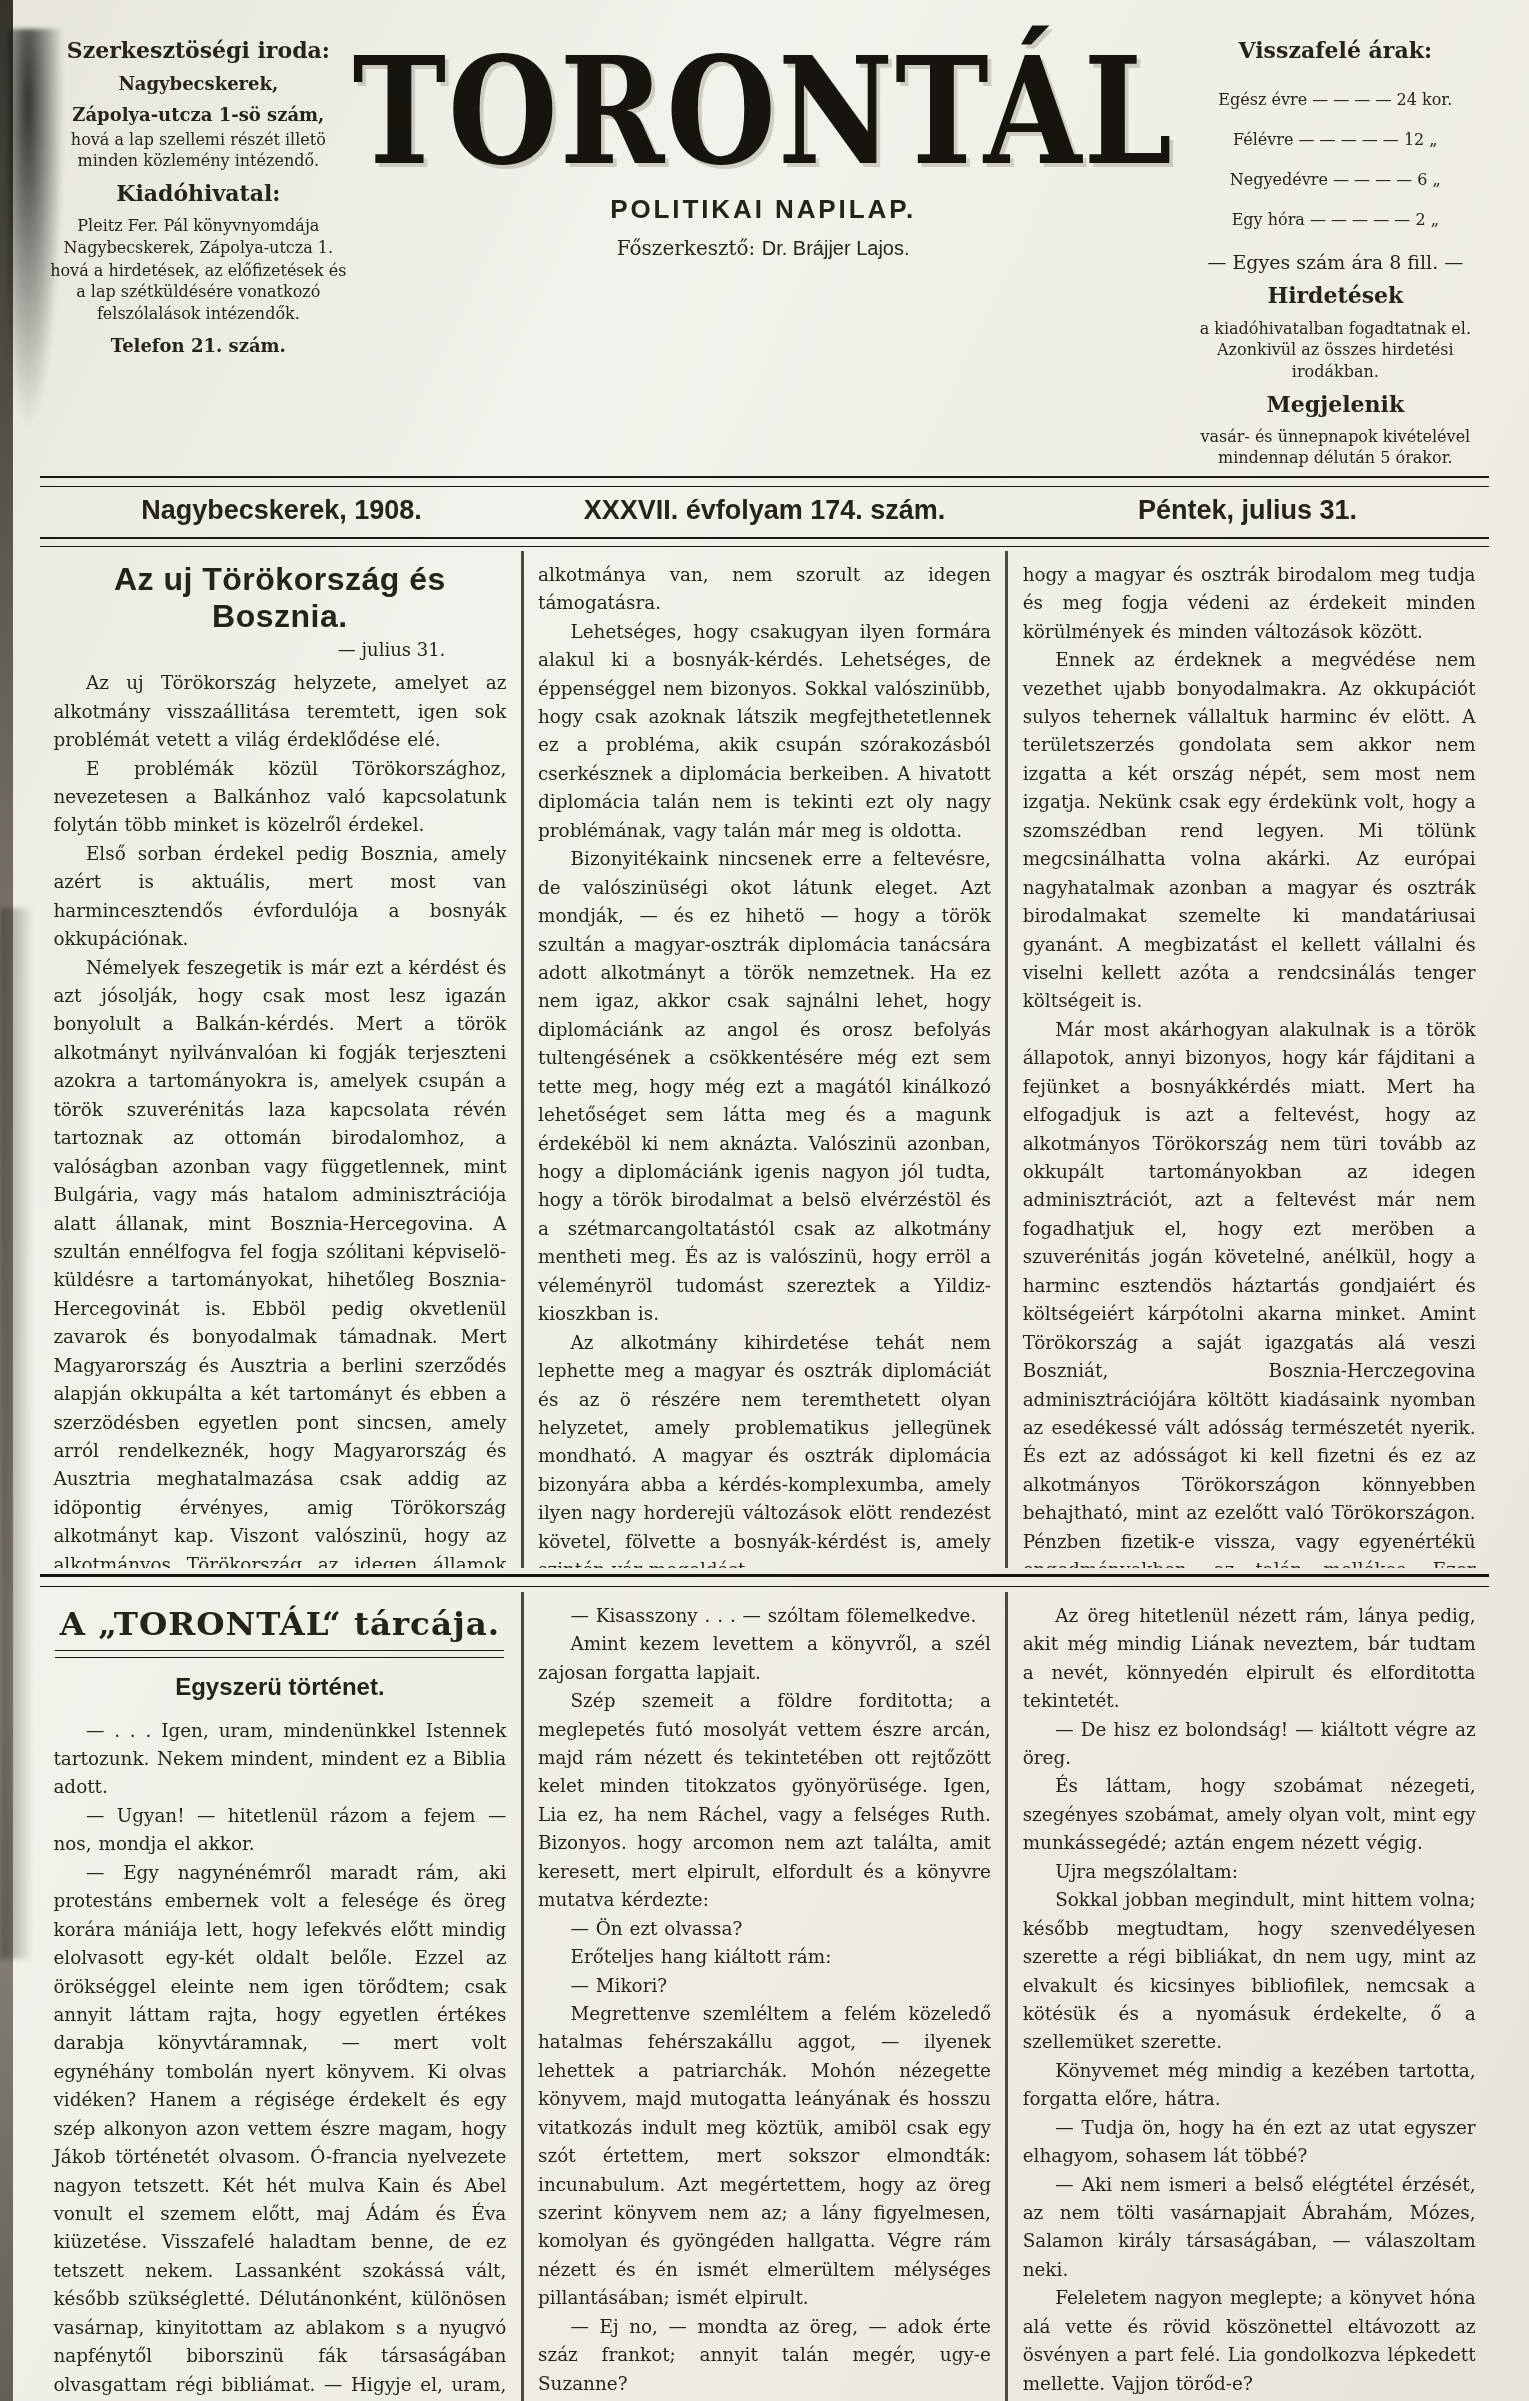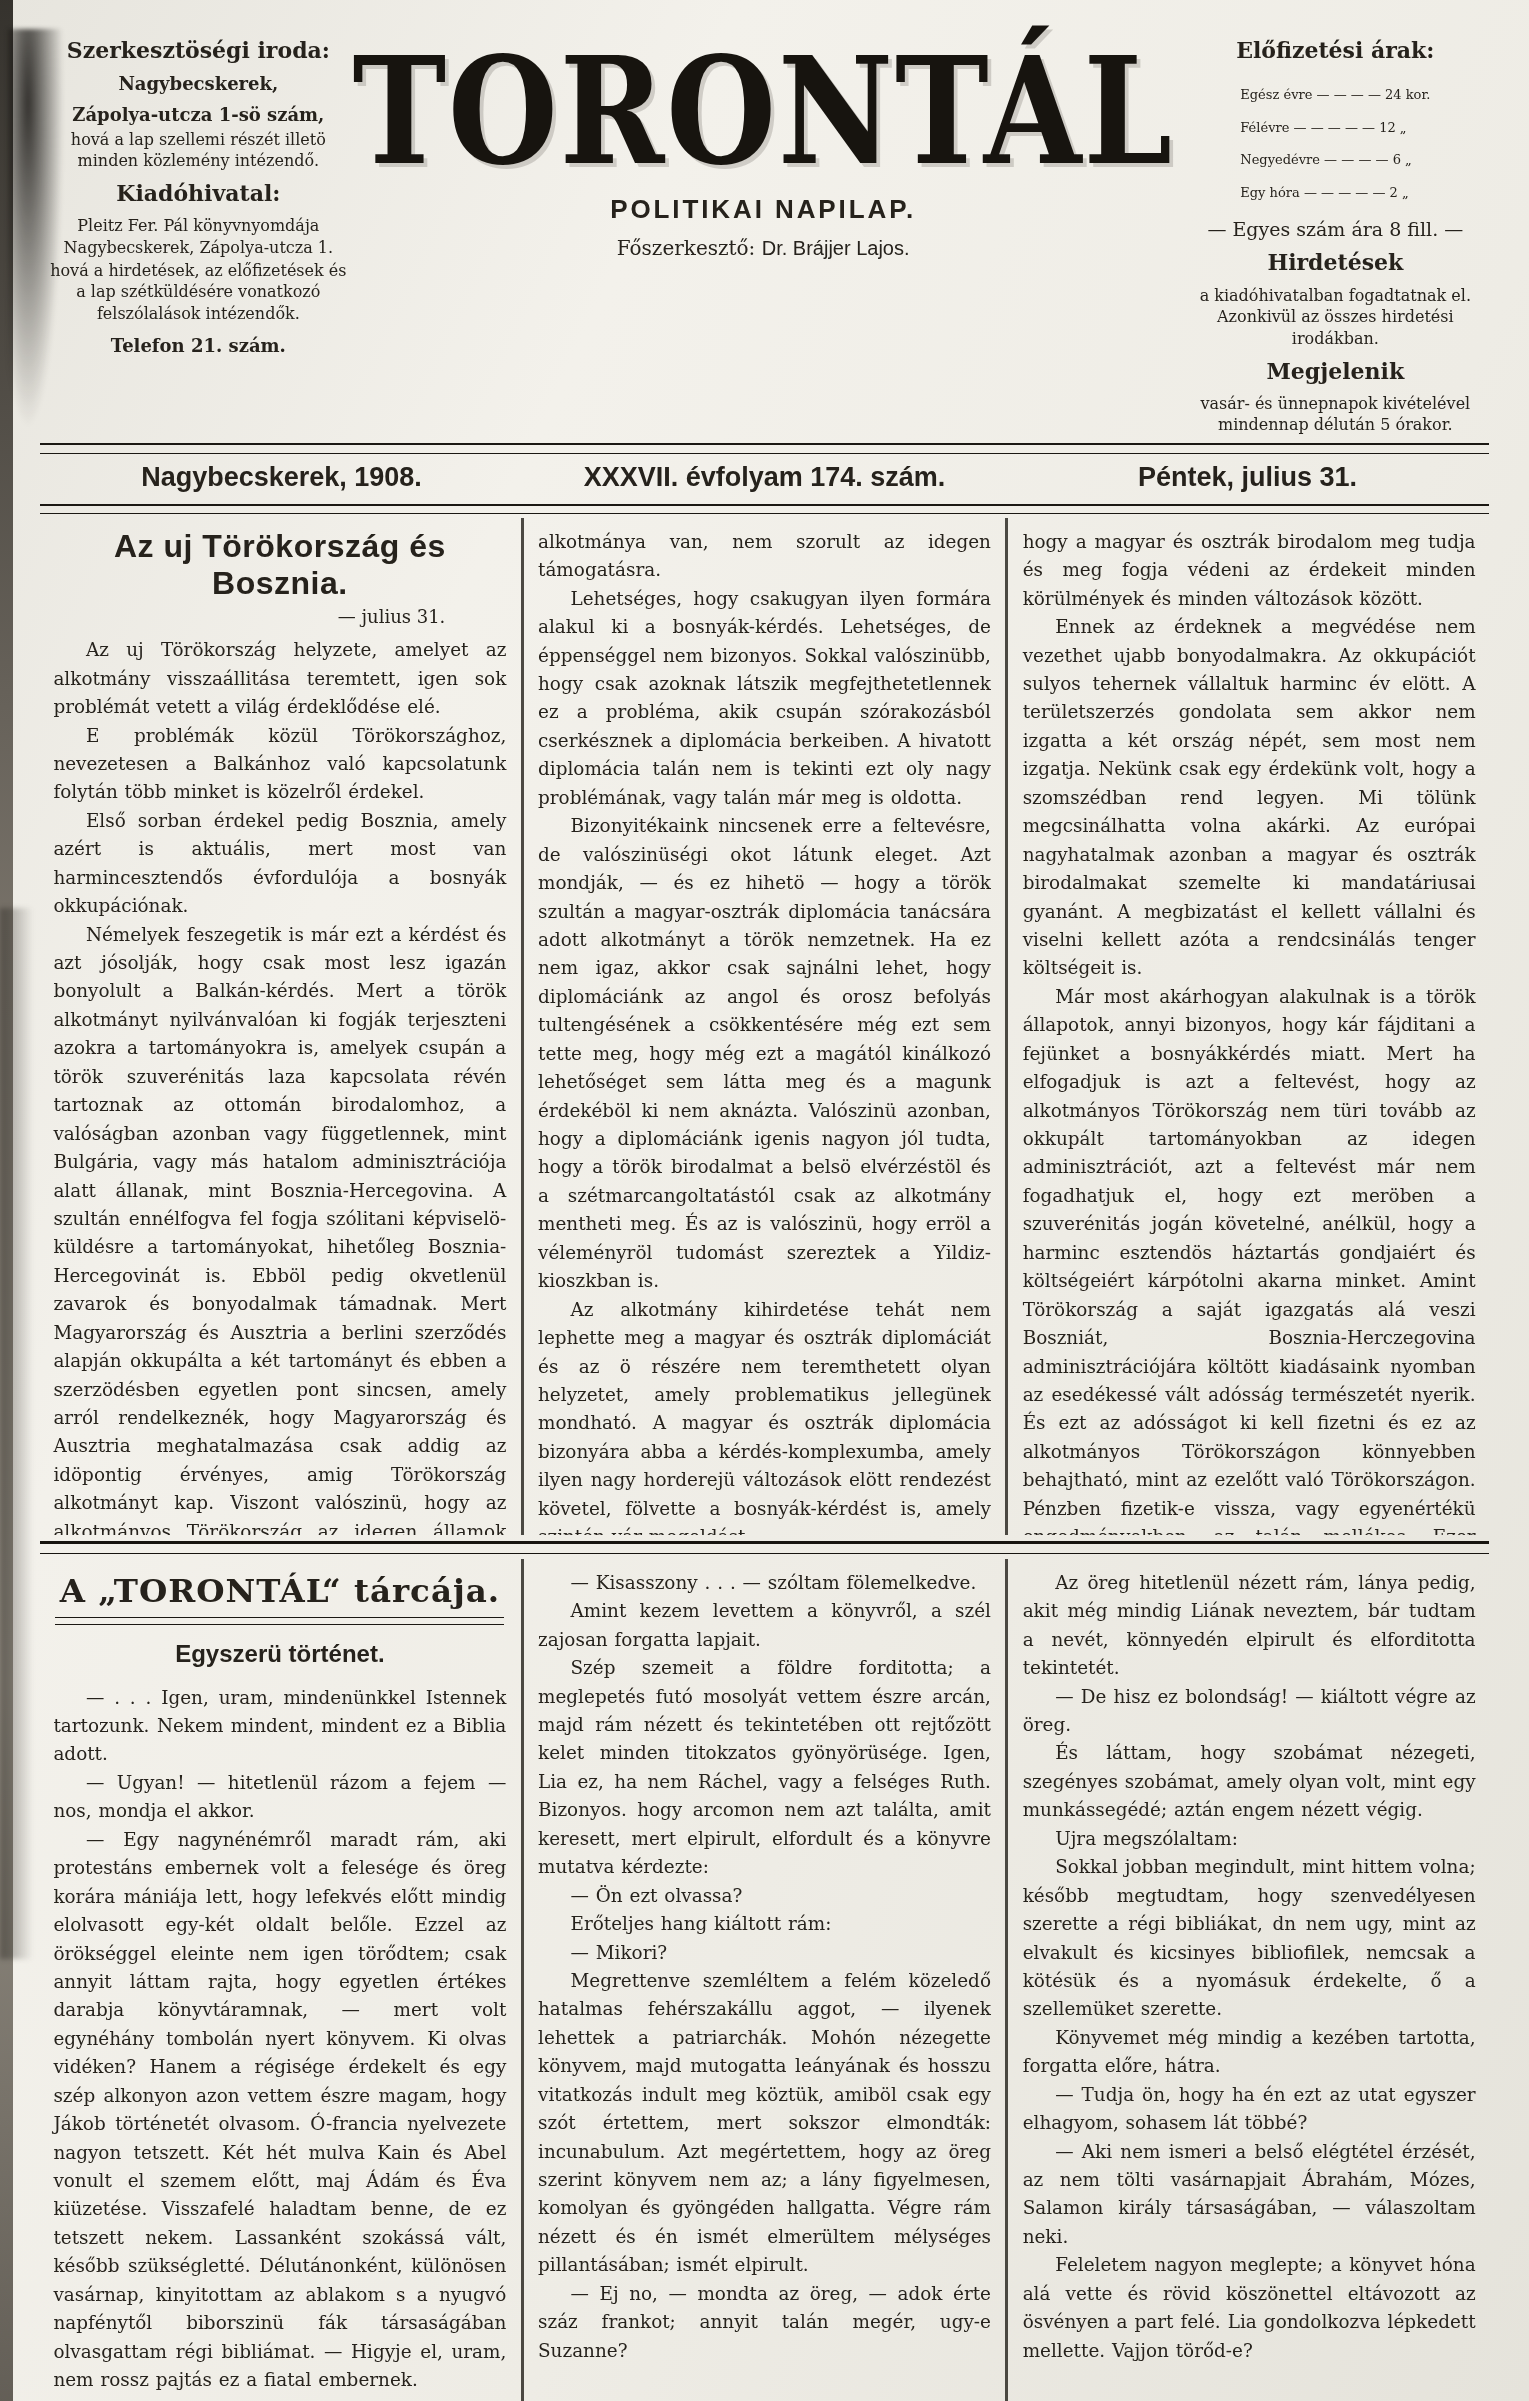--- a/index.html
+++ b/index.html
@@ -14,21 +14,21 @@
   .blob2{position:absolute;left:0;top:908px;width:32.5px;height:1051px;
     background:linear-gradient(90deg,rgba(40,37,32,.45),transparent);filter:blur(2.9px);}
   
   .header-row{display:flex;align-items:flex-start;padding:32.5px 38px 0 50px;min-height:317px;}
   .hdr-box{width:344px;text-align:center;font-size:16px;line-height:1.34;}
   .hdr-box.right{width:361px;}
   .hdr-title{font-size:22px;font-weight:bold;margin:3.8px 0 6.7px;}
   .hdr-strong{font-weight:bold;font-size:18px;margin-top:6px;}
   .hdr-note{font-size:16px;margin:1.9px 0 7.6px;}
   .hdr-phone{font-weight:bold;font-size:18px;margin-top:9.6px;}
-  .price-line{text-align:left;font-size:13px;line-height:1.5;white-space:nowrap;}
+  .price-line{text-align:center;font-size:16px;line-height:1.5;white-space:nowrap;}
   .prices{display:inline-block;text-align:left;margin:0 auto;}
   .single-issue{font-size:19px;margin:1.9px 0 5.7px;}
   .mast-center{flex:1;padding:0 5.7px;}
   .masthead-title{font-weight:bold;font-size:126px;letter-spacing:1.9px;text-align:center;
     color:#17140f;line-height:1.05;transform:scaleY(1.18);transform-origin:center top;
     text-shadow:3.8px 3.8px 0 rgba(23,20,15,.16);}
   .masthead-sub{text-align:center;font-family:"Liberation Sans",sans-serif;font-weight:bold;
     font-size:26px;letter-spacing:2.9px;margin-top:29px;}
   .masthead-editor{text-align:center;font-size:20px;margin-top:11.5px;}
   .masthead-editor .ed-name{font-family:"Liberation Sans",sans-serif;font-weight:normal;}
@@ -79,21 +79,21 @@
     <div class="mast-center">
       <div class="masthead-title">TORONTÁL</div>
       <div class="masthead-sub">POLITIKAI NAPILAP.</div>
       <div class="masthead-editor">
         <span>Főszerkesztő:</span>
         <span class="ed-name">Dr. Brájjer Lajos.</span>
       </div>
     </div>
 
     <div class="hdr-box right">
-      <div class="hdr-title">Előfizetési árak:</div>
+      <div class="hdr-title">Visszafelé árak:</div>
       <div class="prices"><p class="price-line">Egész évre — — — — 24 kor.</p><p class="price-line">Félévre — — — — — 12 „</p><p class="price-line">Negyedévre — — — — 6 „</p><p class="price-line">Egy hóra — — — — — 2 „</p></div>
       <div class="single-issue">— Egyes szám ára 8 fill. —</div>
       <div class="hdr-title">Hirdetések</div>
       <div class="hdr-note">a kiadóhivatalban fogadtatnak el. Azonkivül az összes hirdetési irodákban.</div>
       <div class="hdr-title">Megjelenik</div>
       <div class="hdr-note">vasár- és ünnepnapok kivételével mindennap délután 5 órakor.</div>
     </div>
   </div>
 
   <div class="rule-double"></div>

